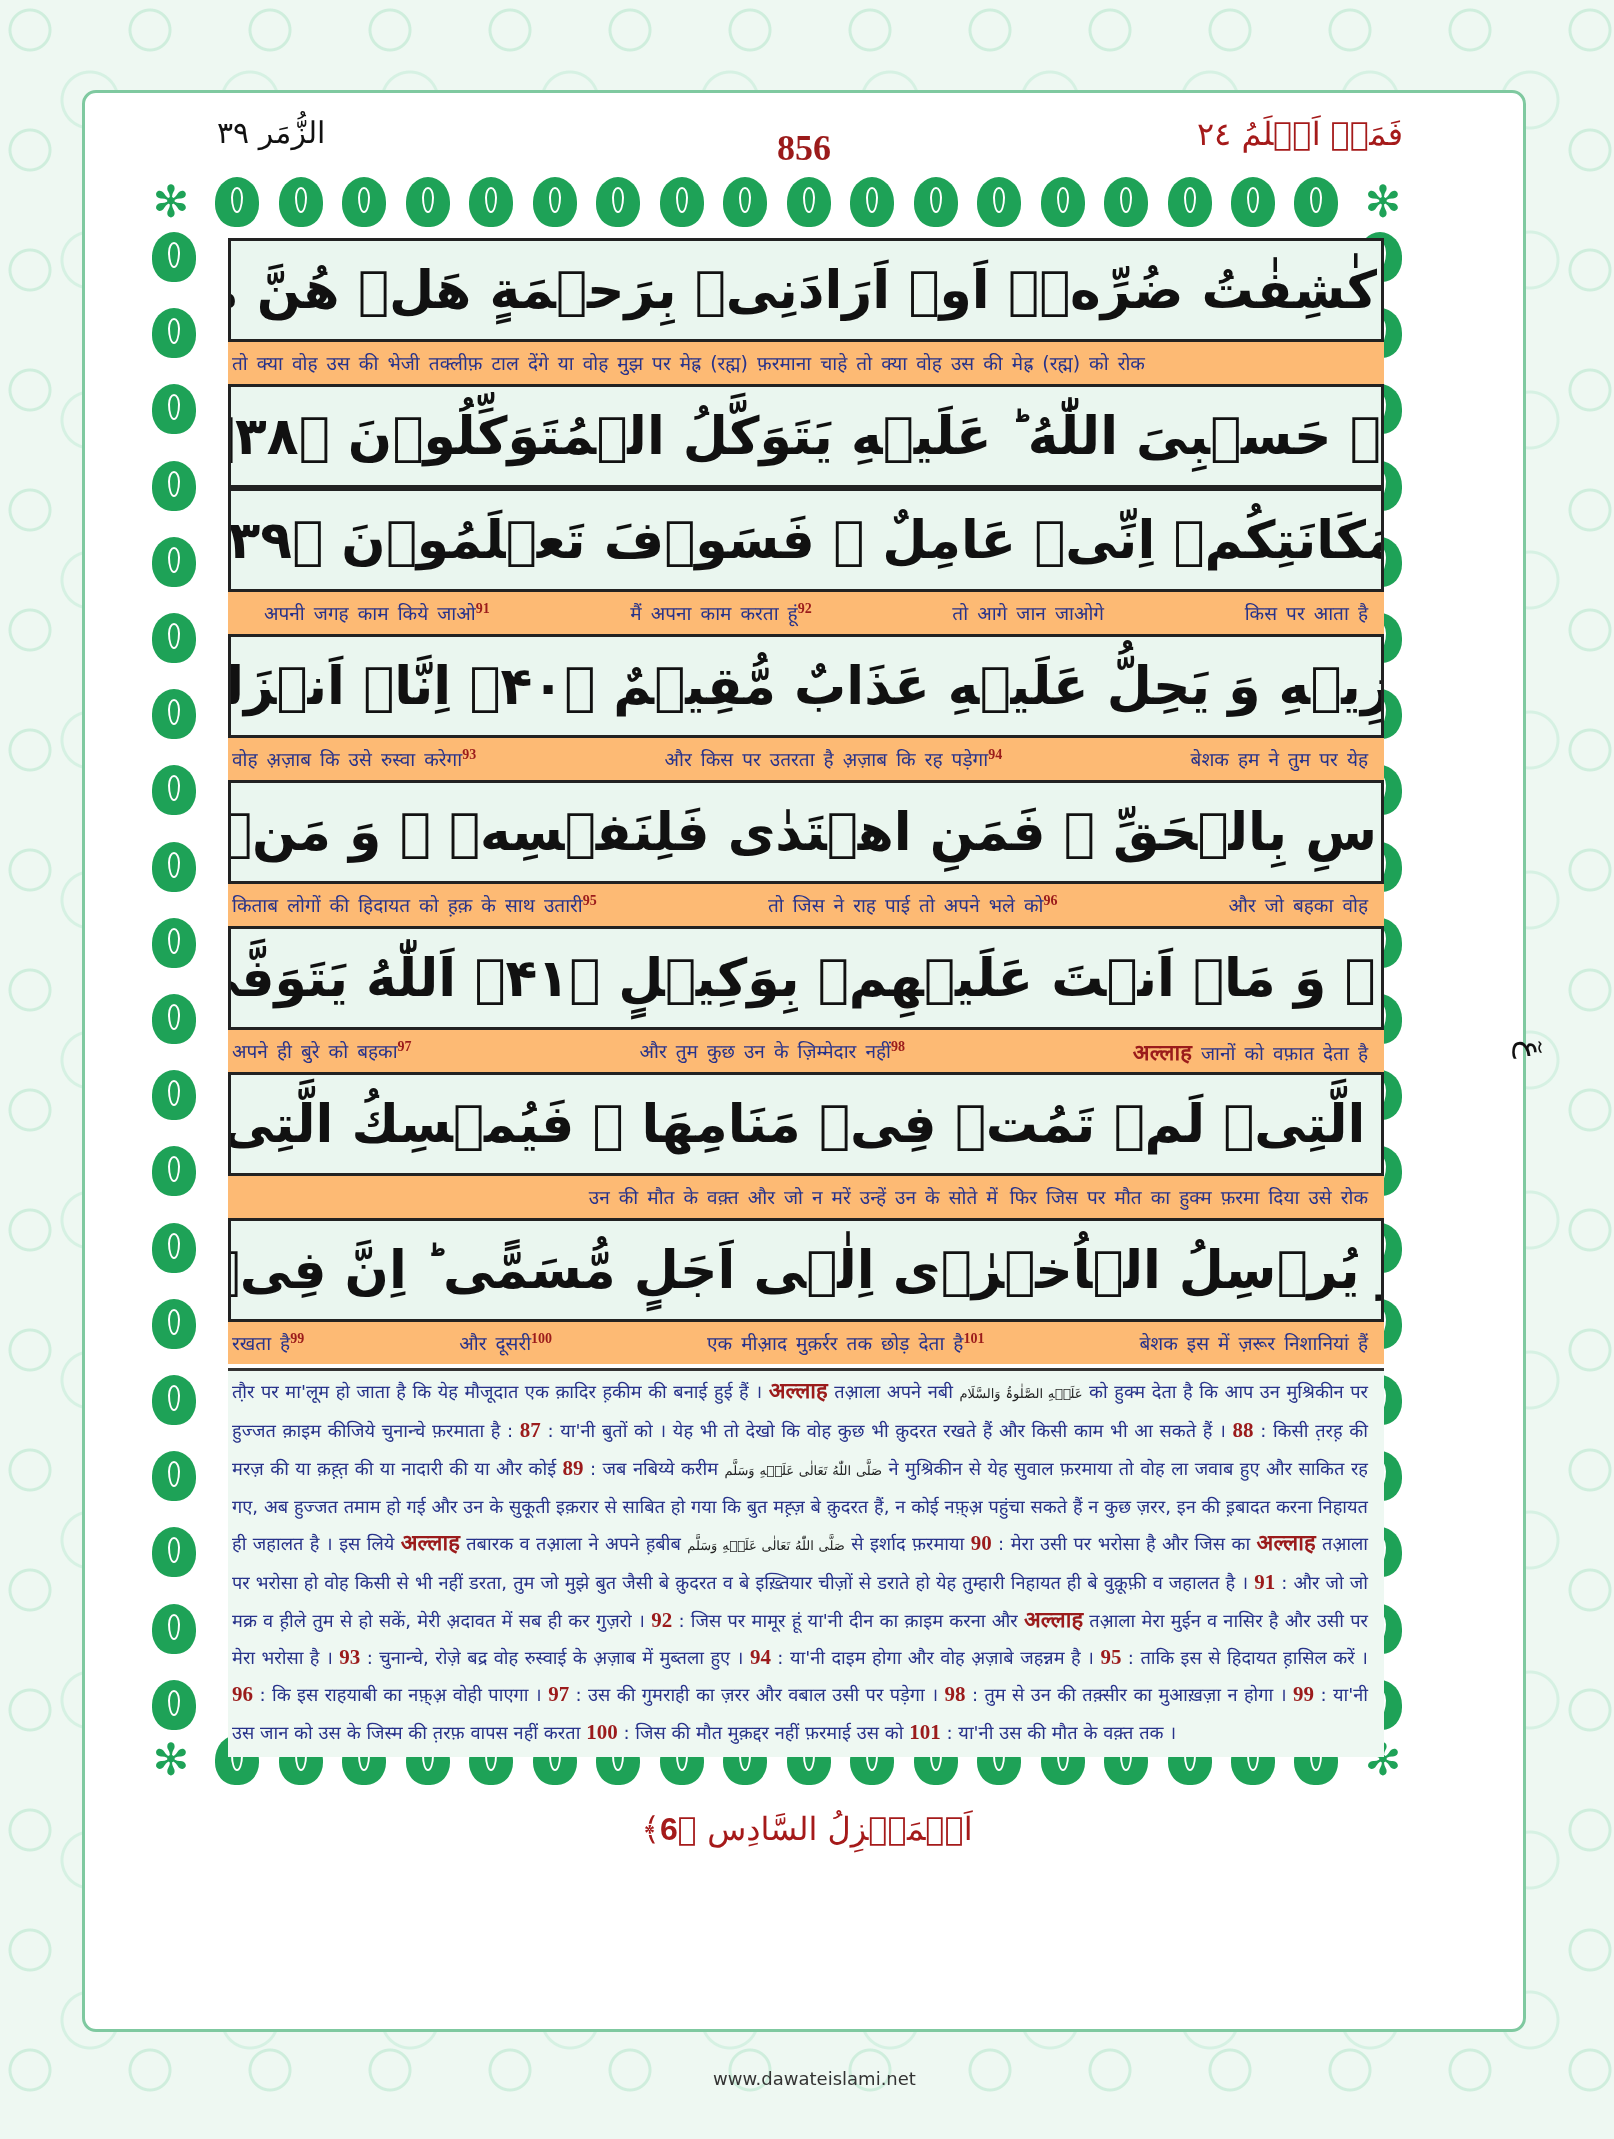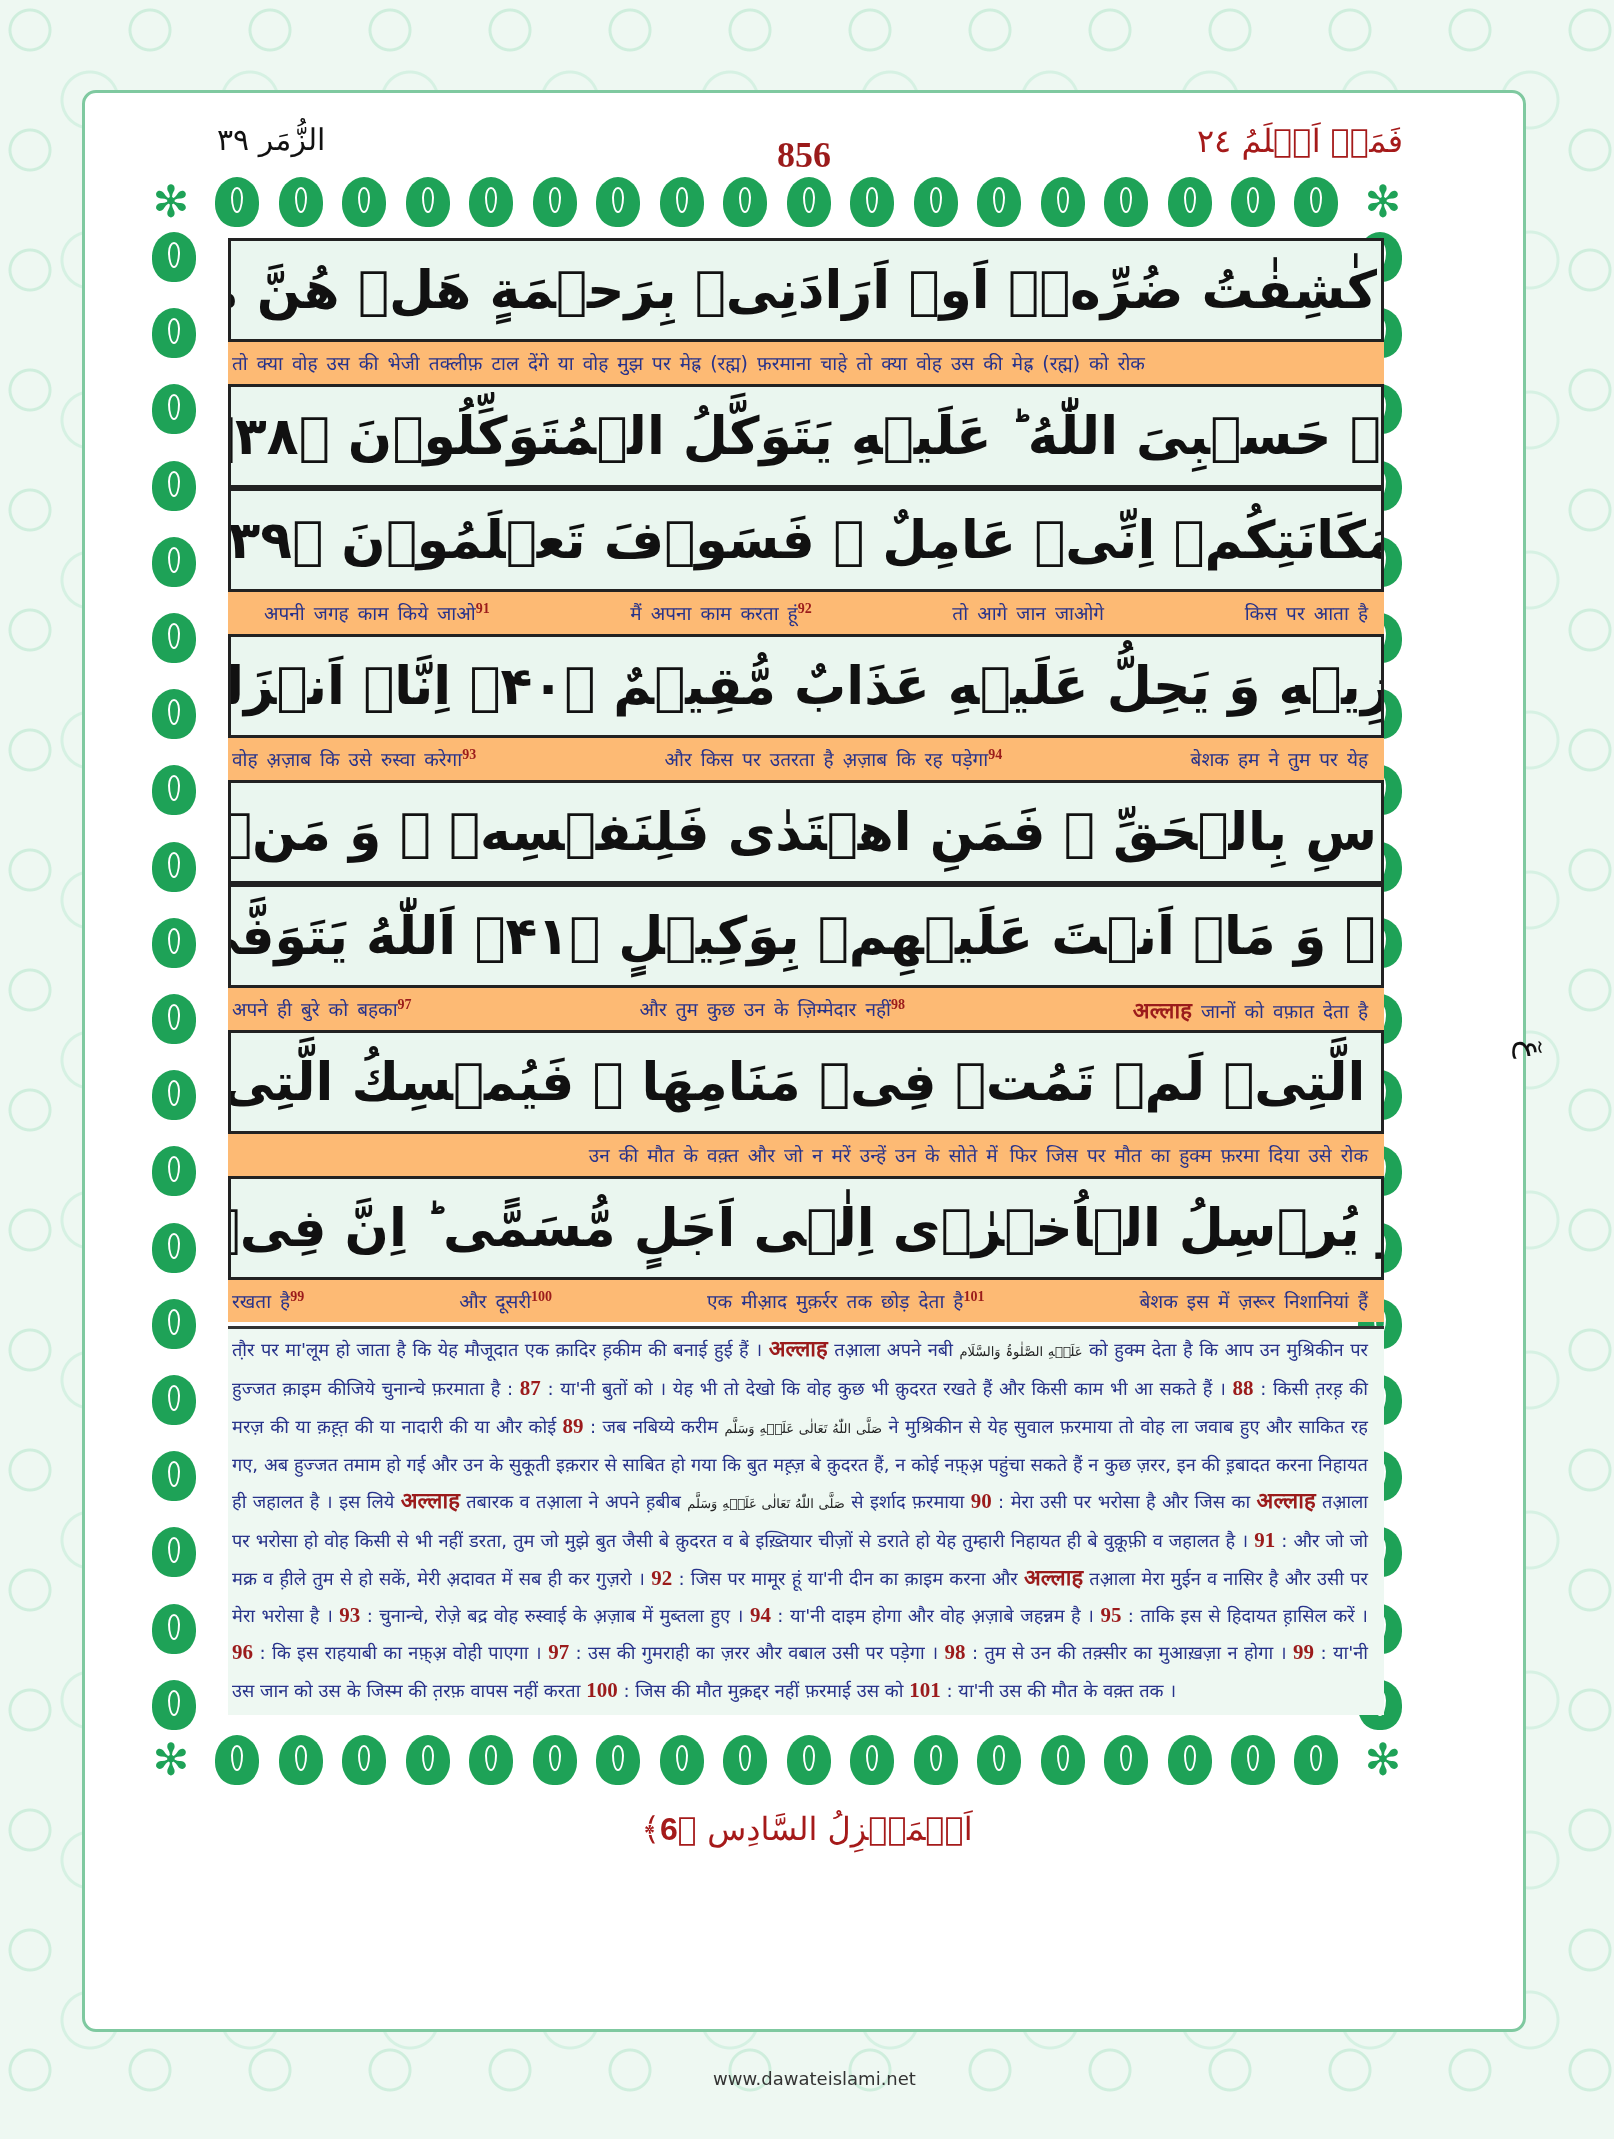--- a/index.html
+++ b/index.html
@@ -9,21 +9,21 @@
     background-image:
       radial-gradient(circle at 30px 30px, transparent 18px, #cfeedd 19px, #cfeedd 21px, transparent 22px),
       radial-gradient(circle at 90px 100px, transparent 26px, #d6f1e3 27px, #d6f1e3 29px, transparent 30px);
     background-size: 120px 120px, 160px 160px;
     font-family: "DejaVu Sans", sans-serif;
   }
   .page {
     position: absolute; left: 82px; top: 90px; width: 1444px; height: 1942px;
     background: #ffffff; border: 3px solid #7fc9a0; border-radius: 14px; box-sizing: border-box;
   }
-  .hdr { position: absolute; top: 15px; left: 0; right: 0; height: 80px; padding-left: 42px; }
+  .hdr { position: absolute; top: 8px; left: 0; right: 0; height: 80px; padding-left: 42px; }
   .hdr .surah { position: absolute; left: 132px; top: 14px; font-family: "DejaVu Serif", serif; font-size: 30px; color: #111; direction: rtl; }
   .hdr .pnum { position: absolute; left: 0; right: 0; top: 26px; text-align: center; font-family: "Liberation Serif", serif; font-weight: bold; font-size: 36px; color: #9b1b1b; }
   .hdr .para { position: absolute; right: 120px; top: 14px; font-family: "DejaVu Serif", serif; font-size: 32px; color: #a51a1a; direction: rtl; }
 
   .frame { position: absolute; left: 146px; top: 172px; width: 1262px; height: 1618px; }
   .border-row { position: absolute; left: 0; right: 0; height: 60px; display: flex; justify-content: space-between; align-items: center; }
   .border-col { position: absolute; top: 60px; bottom: 60px; width: 56px; display: flex; flex-direction: column; justify-content: space-between; align-items: center; }
   .motif { width: 44px; height: 50px; background: #1ea257; border-radius: 50% 50% 45% 45%; position: relative; }
   .motif::after { content: ""; position: absolute; left: 16px; top: 10px; width: 12px; height: 26px; border: 2px solid #fff; border-radius: 50% 50% 50% 50% / 40% 40% 60% 60%; box-sizing: border-box; }
   .corner { width: 50px; height: 56px; color: #1ea257; font-size: 44px; line-height: 56px; text-align: center; }
@@ -176,20 +176,25 @@
         <span class="seg"><span>तो आगे जान जाओगे</span></span>
         <span class="seg"><span>किस पर आता है</span></span>
       </div>
       <div class="verse-box">عَذَابٌ یُّخۡزِیۡهِ وَ یَحِلُّ عَلَیۡهِ عَذَابٌ مُّقِیۡمٌ ﴿۴۰﴾ اِنَّاۤ اَنۡزَلۡنَا عَلَیۡكَ</div>
       <div class="trans" style="justify-content: space-between;">
         <span class="seg"><span>वोह अ़ज़ाब कि उसे रुस्वा करेगा</span><sup class="fn">93</sup></span>
         <span class="seg"><span>और किस पर उतरता है अ़ज़ाब कि रह पड़ेगा</span><sup class="fn">94</sup></span>
         <span class="seg"><span>बेशक हम ने तुम पर येह</span></span>
       </div>
       <div class="verse-box">الۡكِتٰبَ لِلنَّاسِ بِالۡحَقِّ ۚ فَمَنِ اهۡتَدٰی فَلِنَفۡسِهٖ ۚ وَ مَنۡ ضَلَّ فَاِنَّمَا</div>
+      <div class="trans" style="justify-content: space-between;">
+        <span class="seg"><span>किताब लोगों की हिदायत को ह़क़ के साथ उतारी</span><sup class="fn">95</sup></span>
+        <span class="seg"><span>तो जिस ने राह पाई तो अपने भले को</span><sup class="fn">96</sup></span>
+        <span class="seg"><span>और जो बहका वोह</span></span>
+      </div>
       <div class="verse-box">یَضِلُّ عَلَیۡهَا ۚ وَ مَاۤ اَنۡتَ عَلَیۡهِمۡ بِوَكِیۡلٍ ﴿۴۱﴾ اَللّٰهُ یَتَوَفَّی الۡاَنۡفُسَ</div>
       <div class="trans" style="justify-content: space-between;">
         <span class="seg"><span>अपने ही बुरे को बहका</span><sup class="fn">97</sup></span>
         <span class="seg"><span>और तुम कुछ उन के ज़िम्मेदार नहीं</span><sup class="fn">98</sup></span>
         <span class="seg"> <span class="allah">अल्लाह</span> <span>जानों को वफ़ात देता है</span></span>
       </div>
       <div class="verse-box">حِیۡنَ مَوۡتِهَا وَ الَّتِیۡ لَمۡ تَمُتۡ فِیۡ مَنَامِهَا ۚ فَیُمۡسِكُ الَّتِیۡ قَضٰی عَلَیۡهَا</div>
       <div class="trans" style="justify-content: flex-end; padding-left: 44px;">
         <span class="seg"><span>उन की मौत के वक़्त और जो न मरें उन्हें उन के सोते में</span></span>
         <span class="seg"><span>फिर जिस पर मौत का हुक्म फ़रमा दिया उसे रोक</span></span>

